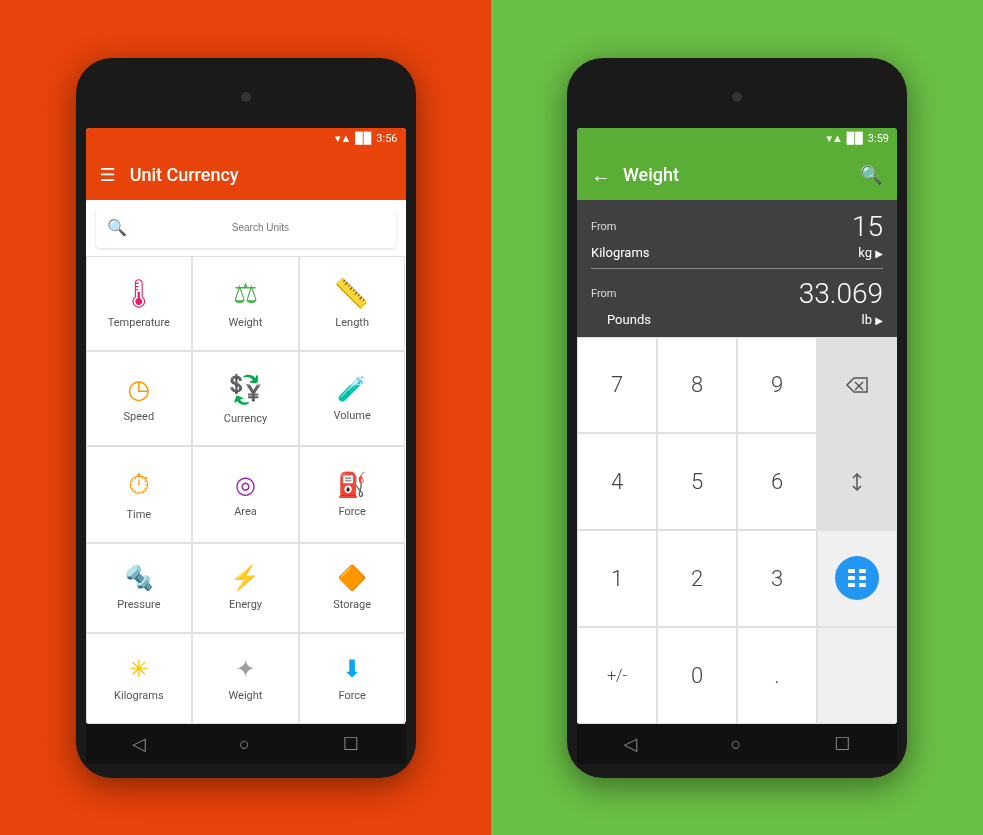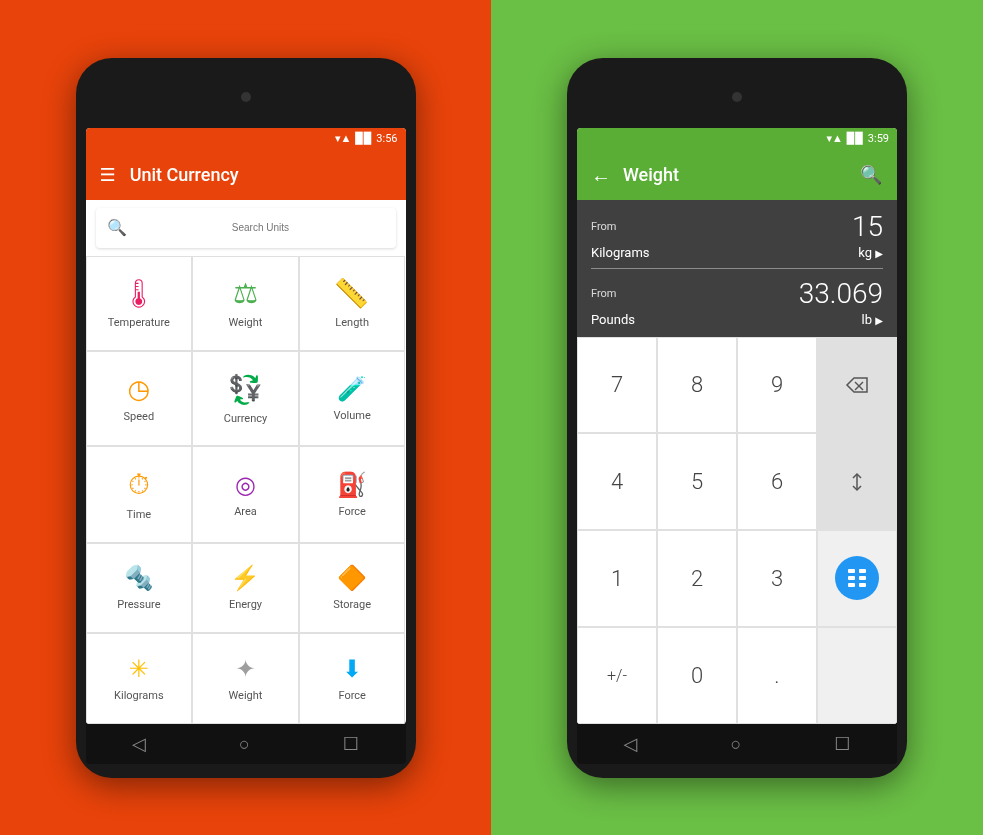--- a/index.html
+++ b/index.html
@@ -183,20 +183,21 @@
     .weight-to-row {
       display: flex;
       justify-content: space-between;
       align-items: center;
       margin-bottom: 2px;
     }
     .weight-unit-row2 {
       display: flex;
       justify-content: space-between;
       align-items: flex-end;
+      margin-left: 16px;
     }
     
     .keypad {
       background: #f0f0f0;
       display: grid;
       grid-template-columns: 1fr 1fr 1fr 1fr;
       grid-template-rows: repeat(4, 1fr);
       flex: 1;
     }
     .key {

